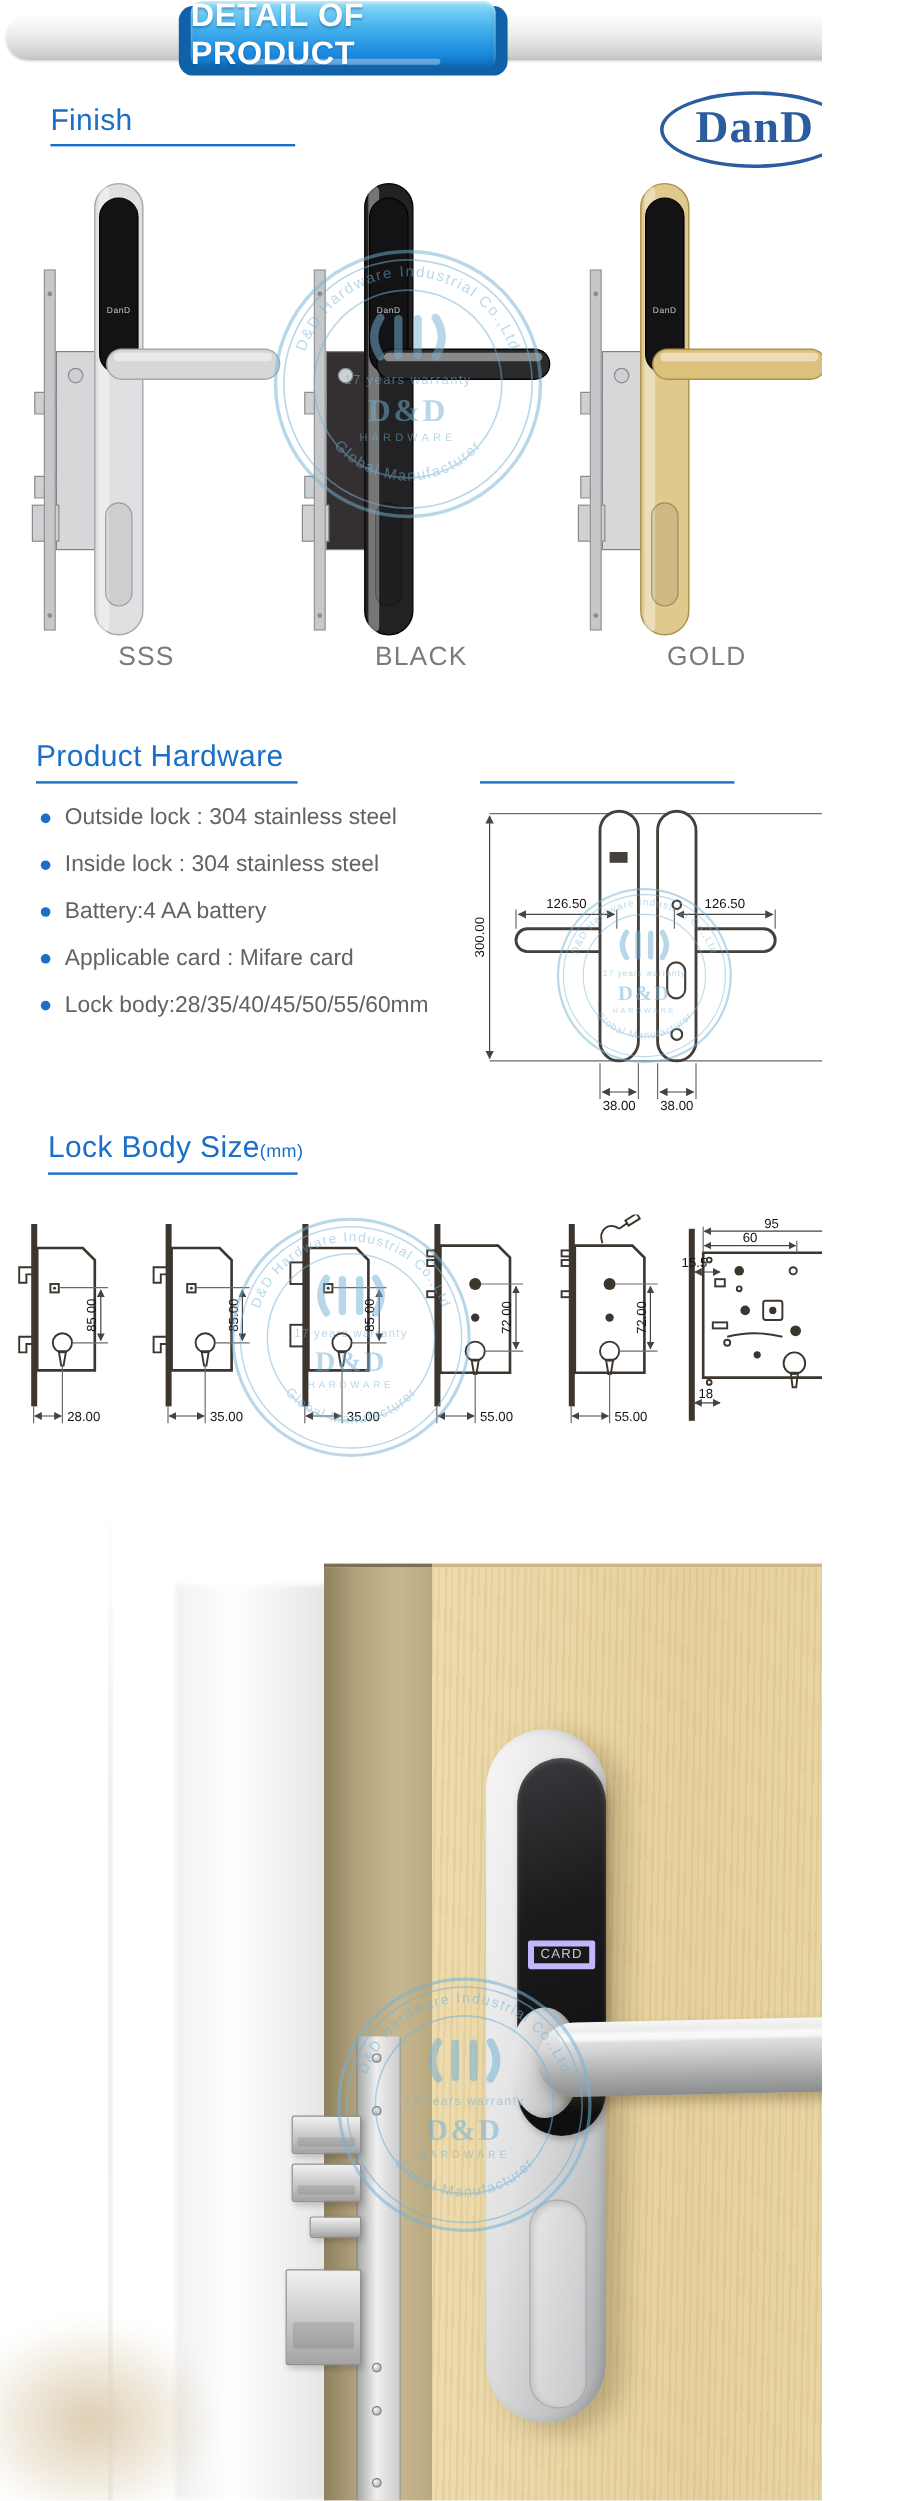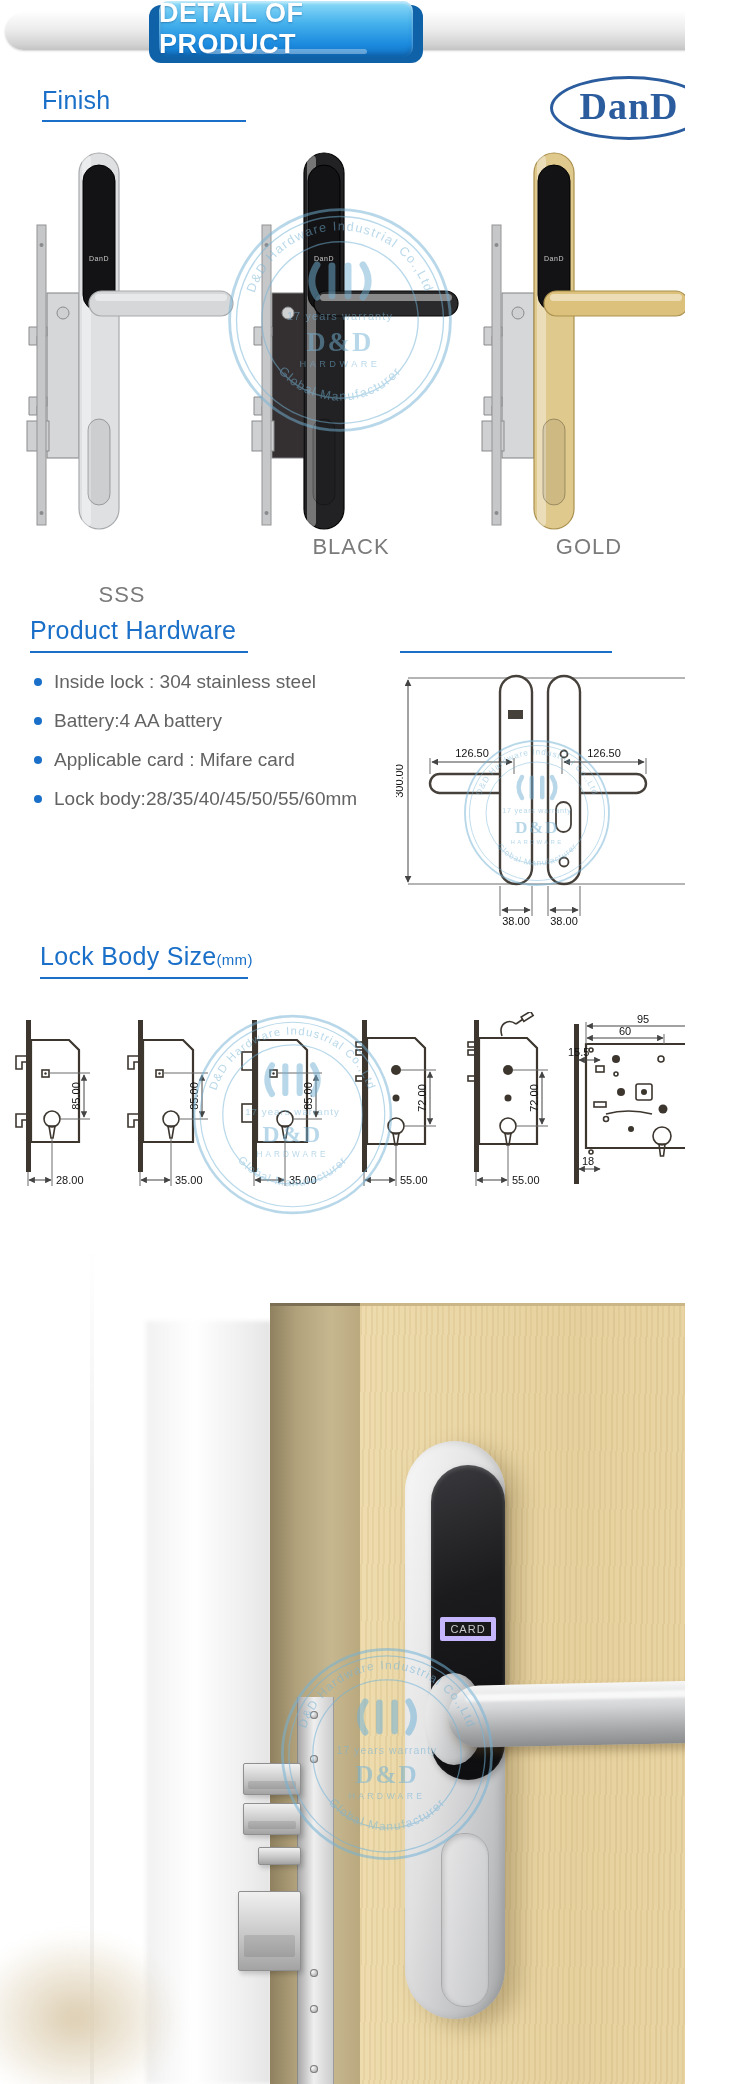--- a/index.html
+++ b/index.html
@@ -215,29 +215,33 @@
       <rect class="l-plate" x="54" y="8" width="40" height="376" rx="20"></rect>
       <rect class="l-hi" x="57" y="10" width="9" height="372" rx="4.5"></rect>
       <rect class="l-oval" x="58" y="20" width="32" height="146" rx="16"></rect>
       <text class="l-brand" x="74" y="116">DanD</text>
       <rect class="l-cut" x="63" y="274" width="22" height="86" rx="11"></rect>
       <rect class="l-handle" x="64" y="146" width="144" height="25" rx="12.5"></rect>
       <rect class="l-hhi" x="70" y="149" width="132" height="7" rx="3.5"></rect>
     </svg>
   </figure>
 
-  <span class="flabel" style="left:57px;margin-top:48px;">SSS</span>
+  <span class="flabel" style="left:57px;">SSS</span>
   <span class="flabel" style="left:286px;">BLACK</span>
   <span class="flabel" style="left:524px;text-align:center;">GOLD</span>
 
   <h2 class="sec-title" style="left:30px;top:616px;margin:0;font-weight:normal;">
     <span>Product Hardware</span>
   </h2>
   <div class="rule" style="left:30px;top:651px;width:218px;"></div>
   <ul class="params">
+    <li>
+        <span class="dot"></span>
+        <span>Outside lock : 304 stainless steel</span>
+      </li>
     <li>
         <span class="dot"></span>
         <span>Inside lock : 304 stainless steel</span>
       </li>
     <li>
         <span class="dot"></span>
         <span>Battery:4 AA battery</span>
       </li>
     <li>
         <span class="dot"></span>

